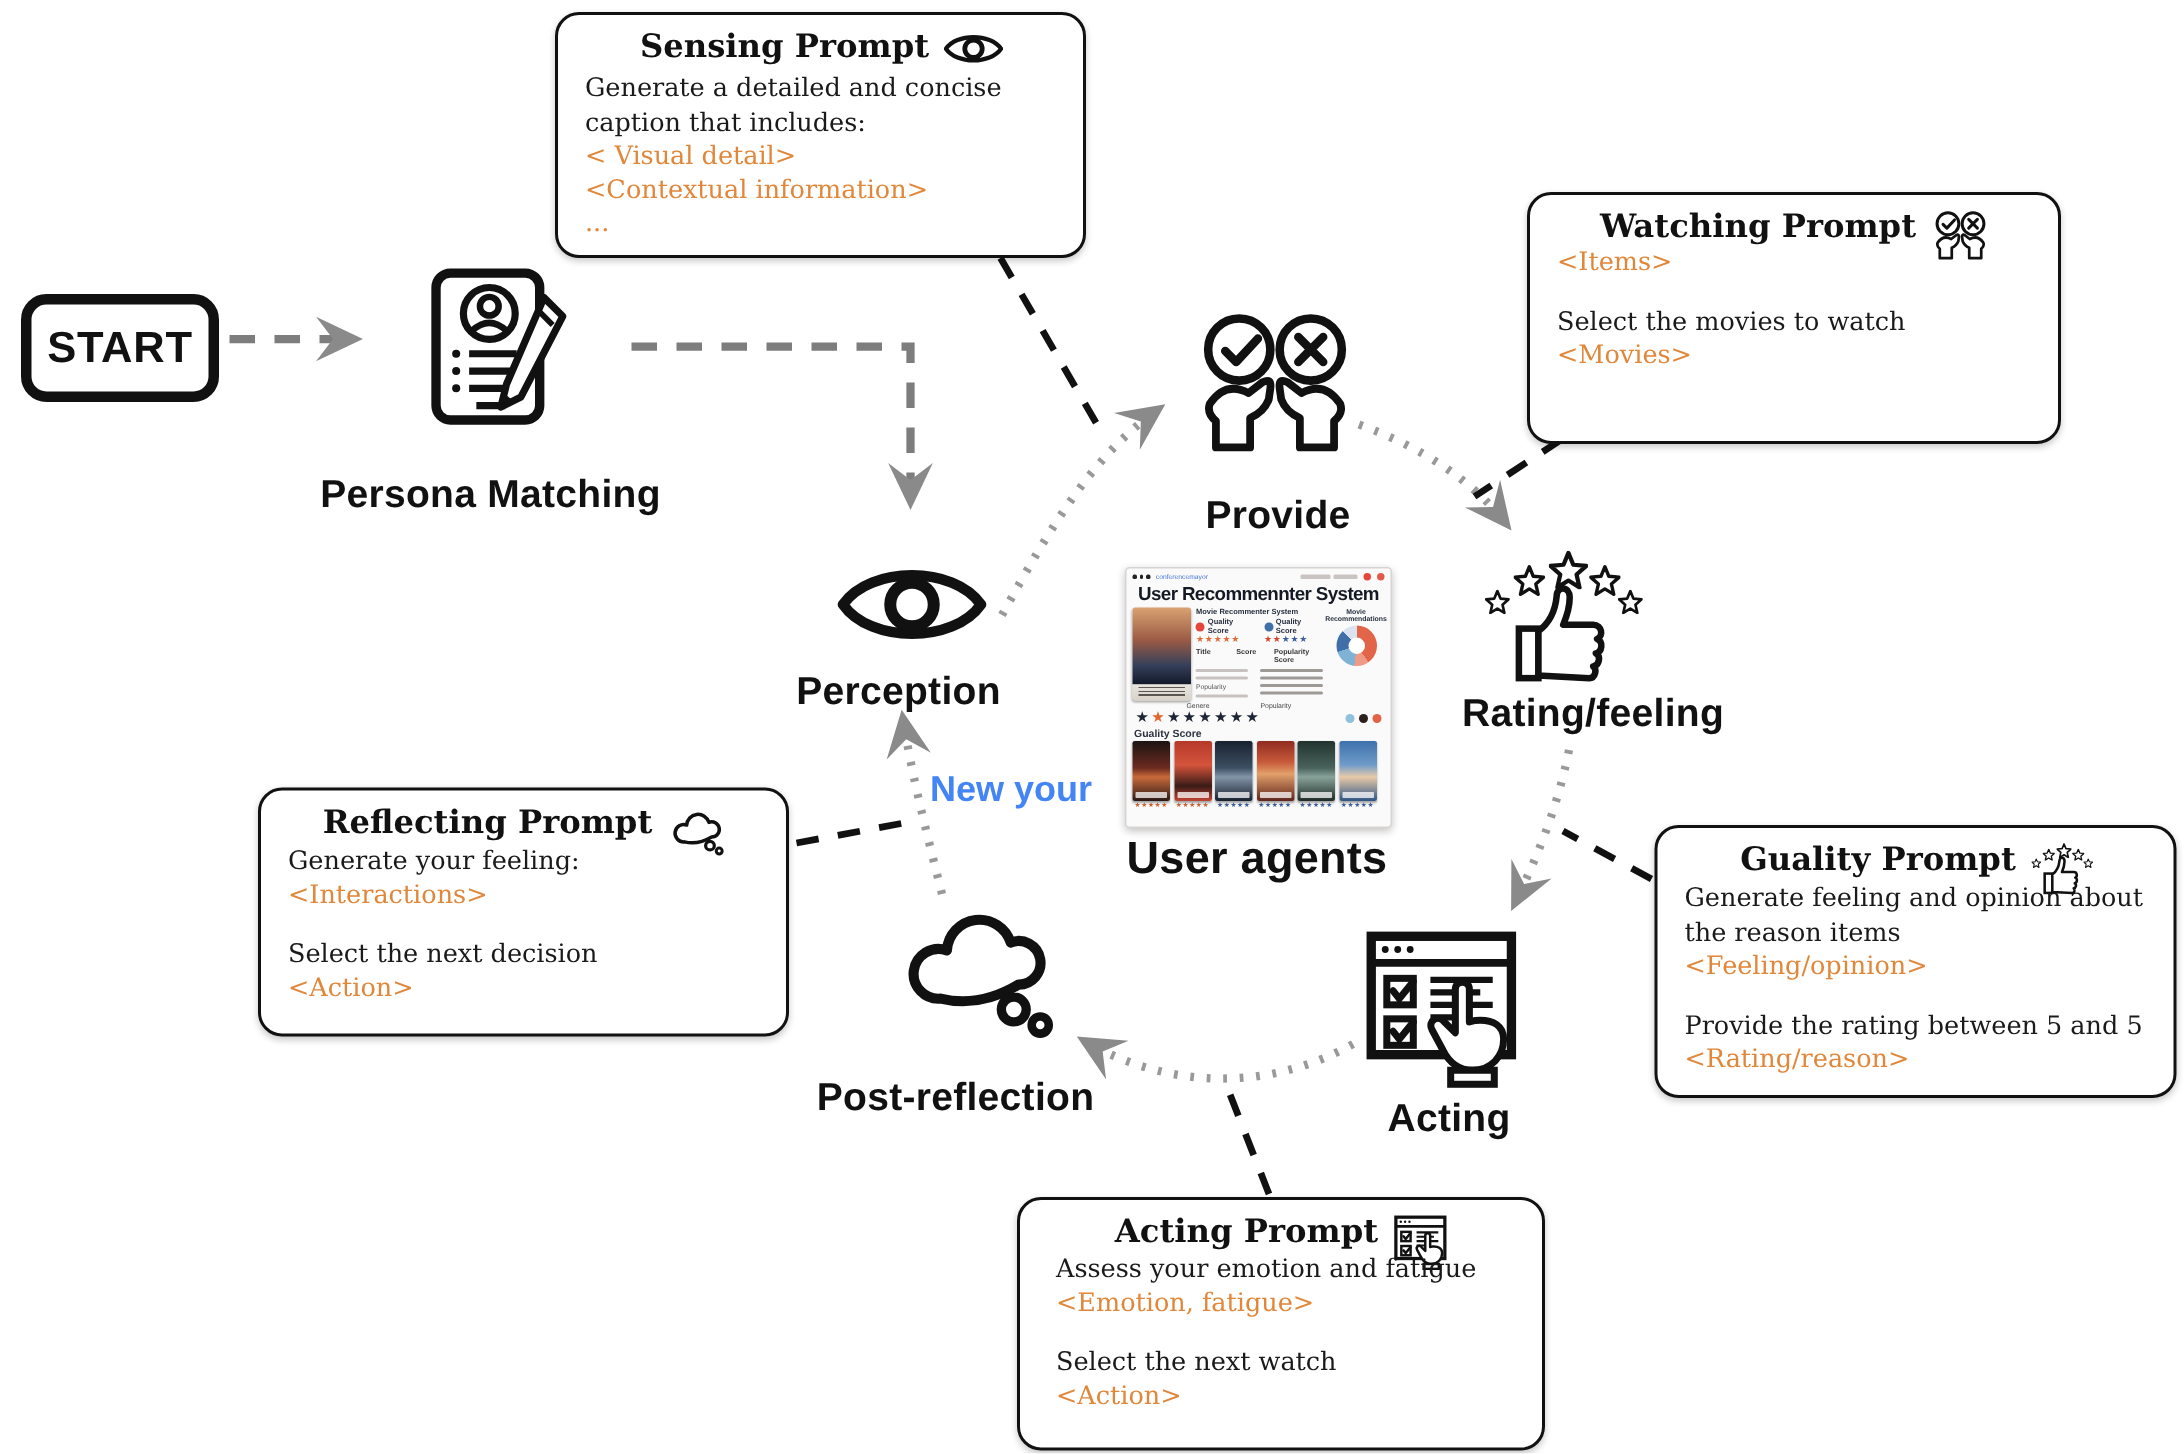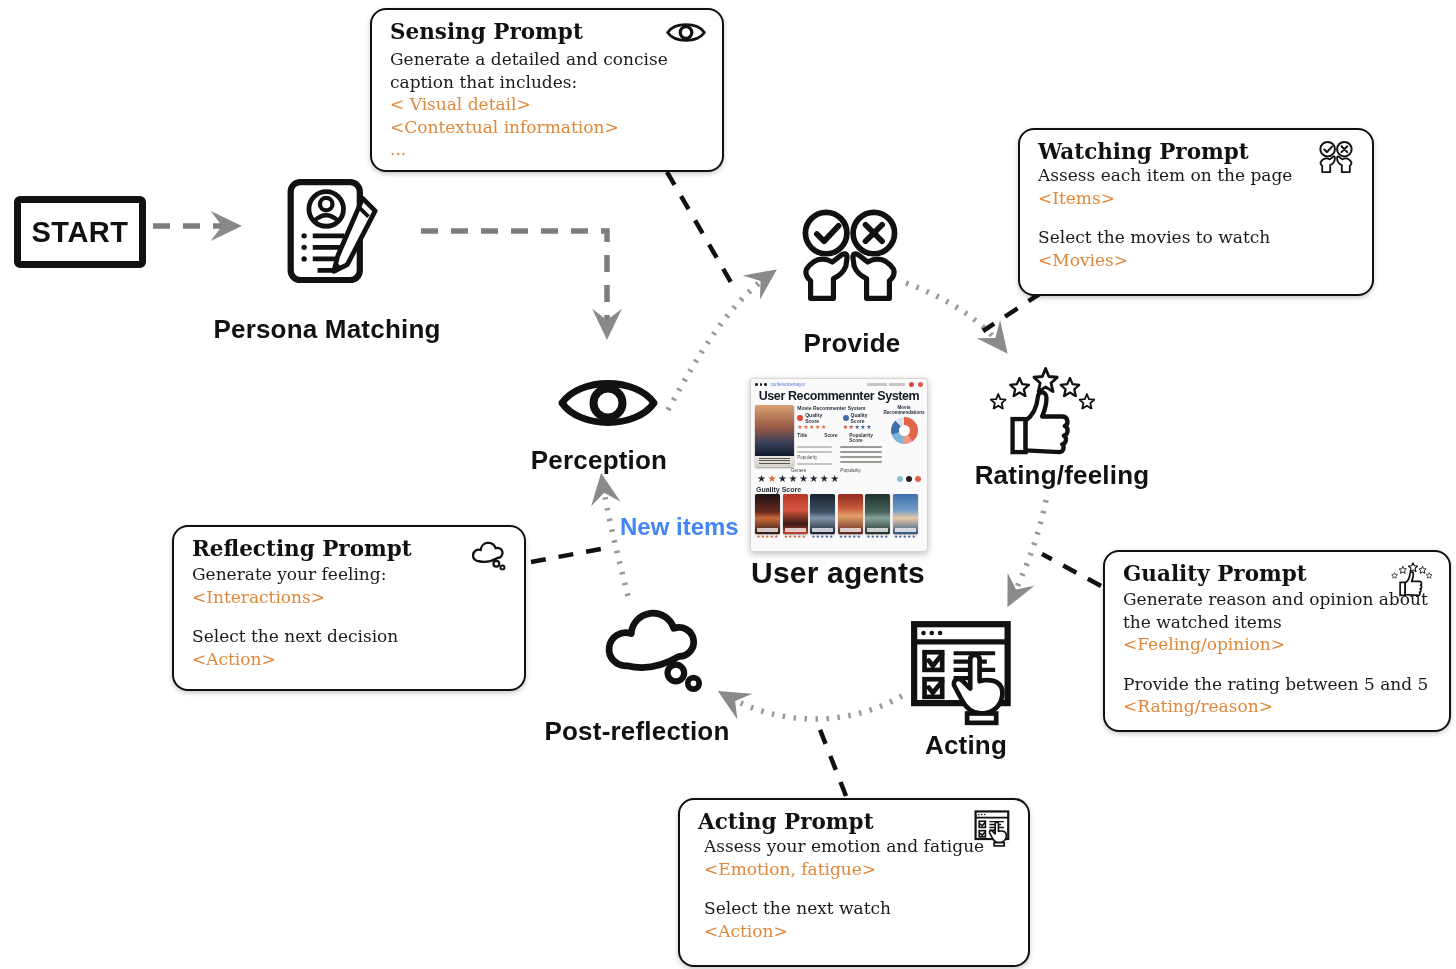--- a/index.html
+++ b/index.html
@@ -4,33 +4,33 @@
 <style>
   html,body{margin:0;padding:0;background:#fff;}
   .canvas{position:relative;width:1456px;height:969px;background:#ffffff;overflow:hidden;
           font-family:"Liberation Sans",sans-serif;color:#111;}
   
   svg.connectors{position:absolute;left:0;top:0;z-index:1;pointer-events:none;}
   
   .pbox{position:absolute;background:#fff;border:2.5px solid #111;border-radius:16px;
         padding:10px 16px 12px 18px;box-shadow:0 2px 5px rgba(0,0,0,.22);z-index:3;
         font-family:"DejaVu Serif","Liberation Serif",serif;}
-  .pbox .hd{display:flex;justify-content:space-between;align-items:flex-start;}
+  .pbox .hd{display:flex;justify-content:center;align-items:flex-start;}
   .pbox .ttl{font-weight:bold;font-size:21.5px;line-height:1.1;color:#111;}
   .pbox .bd{font-size:17px;line-height:1.33;color:#1a1a1a;margin-top:3px;}
   .tag{color:#E0873A;}
   .gap{height:17px;}
   .boxicon{flex:0 0 auto;margin-left:10px;}
   
   .biglabel{position:absolute;font-weight:bold;font-size:26px;letter-spacing:.2px;
             transform:translateX(-50%);white-space:nowrap;z-index:3;}
   .bluelabel{position:absolute;font-weight:bold;font-size:24px;color:#4385F5;z-index:3;white-space:nowrap;}
   
   .startbtn{position:absolute;left:14px;top:196px;width:118px;height:58px;border:7px solid #111;
-            border-radius:6px;display:flex;align-items:center;justify-content:center;
+            border-radius:17px;display:flex;align-items:center;justify-content:center;
             font-weight:bold;font-size:29px;letter-spacing:.5px;z-index:3;background:#fff;}
   
   .icn{position:absolute;z-index:2;}
   
   .screen{position:absolute;left:750px;top:378px;width:176px;height:172px;background:#fbfafa;
           border:1px solid #d8d4d2;border-radius:3px;box-shadow:0 2px 6px rgba(0,0,0,.25);
           z-index:2;overflow:hidden;font-family:"Liberation Sans",sans-serif;}
   .sc-top{display:flex;align-items:center;height:11px;padding:0 4px;gap:2px;}
   .sc-dot{width:2.5px;height:2.5px;border-radius:50%;background:#222;}
   .sc-addr{font-size:4.5px;color:#4976d8;margin-left:2px;}
@@ -194,21 +194,21 @@
   <svg class="icn" style="left:910px;top:620px" width="108" height="106">
       <use href="#sym-window"></use>
     </svg>
   <div class="biglabel" style="left:966px;top:730px">Acting</div>
 
   <svg class="icn" style="left:596px;top:596px" width="112" height="98">
       <use href="#sym-cloud"></use>
     </svg>
   <div class="biglabel" style="left:637px;top:716px">Post-reflection</div>
 
-  <div class="bluelabel" style="left:620px;top:513px">New items</div>
+  <div class="bluelabel" style="left:620px;top:513px">New your</div>
 
   <div class="screen">
     <div class="sc-top">
       <span class="sc-dot"></span>
       <span class="sc-dot"></span>
       <span class="sc-dot"></span>
       <span class="sc-addr">conferencemayor</span>
       <span class="sc-smudge" style="width:20px;margin-left:auto"></span>
       <span class="sc-smudge" style="width:16px"></span>
       <span class="sc-reddot" style="background:#e4473a"></span>
@@ -320,37 +320,36 @@
   </div>
 
   <div class="pbox" style="left:1018px;top:128px;width:318px;height:142px">
     <div class="hd">
       <div class="ttl">Watching Prompt</div>
       <svg class="boxicon" width="40" height="38">
           <use href="#sym-hands"></use>
         </svg>
     </div>
     <div class="bd" style="margin-top:-14px">
-      <div>Assess each item on the page</div>
       <div class="tag">&lt;Items&gt;</div>
       <div class="gap"></div>
       <div>Select the movies to watch</div>
       <div class="tag">&lt;Movies&gt;</div>
     </div>
   </div>
 
   <div class="pbox" style="left:1103px;top:550px;width:310px;height:156px">
     <div class="hd">
       <div class="ttl">Guality Prompt</div>
       <svg class="boxicon" width="42" height="36">
           <use href="#sym-thumb"></use>
         </svg>
     </div>
     <div class="bd" style="margin-top:-10px">
-      <div>Generate reason and opinion about the watched items</div>
+      <div>Generate feeling and opinion about the reason items</div>
       <div class="tag">&lt;Feeling/opinion&gt;</div>
       <div class="gap"></div>
       <div>Provide the rating between 5 and 5</div>
       <div class="tag">&lt;Rating/reason&gt;</div>
     </div>
   </div>
 
   <div class="pbox" style="left:678px;top:798px;width:314px;height:143px">
     <div class="hd">
       <div class="ttl">Acting Prompt</div>

